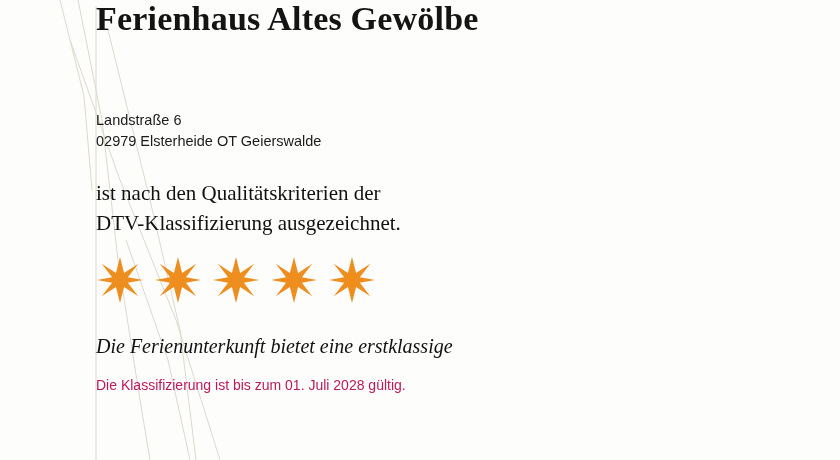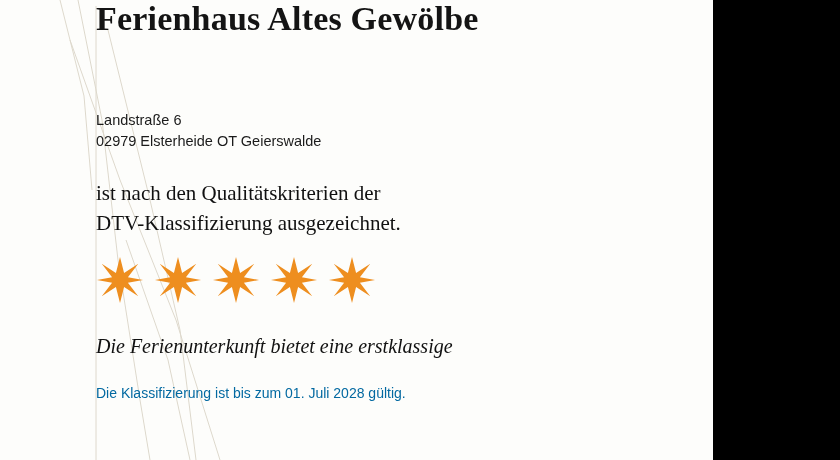--- a/index.html
+++ b/index.html
@@ -8,21 +8,21 @@
     background: #000;
   }
   body {
     width: 840px;
     height: 460px;
     overflow: hidden;
     font-family: "Liberation Serif", serif;
   }
   #page {
     position: relative;
-    width: 713px;
+    width: 840px;
     height: 460px;
     background: #fdfdfb;
     overflow: hidden;
   }
   
   .bg-lines {
     position: absolute;
     left: 0; top: 0;
     width: 840px; height: 460px;
     pointer-events: none;
@@ -69,24 +69,24 @@
   }
   .quote {
     margin-top: 28px;
     font-family: "Liberation Serif", serif;
     font-style: italic;
     font-size: 20px;
     color: #111;
     line-height: 29px;
   }
   .validity {
-    margin-top: 24px;
+    margin-top: 16px;
     font-family: "Liberation Sans", sans-serif;
     font-size: 14px;
-    color: #0369a1;
+    color: #be185d;
   }
   
   .bar {
     position: absolute;
     left: 0;
     width: 840px;
     background: #000;
   }
   .bar-top { top: 0; height: 0px; }
   .bar-bottom { bottom: 0; height: 0px; }

